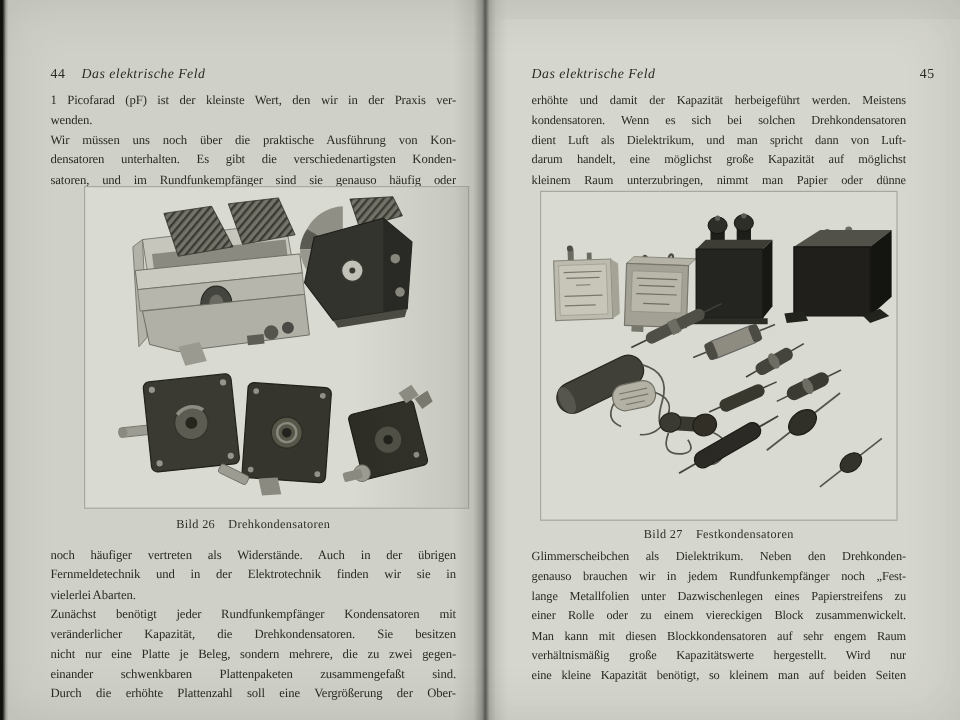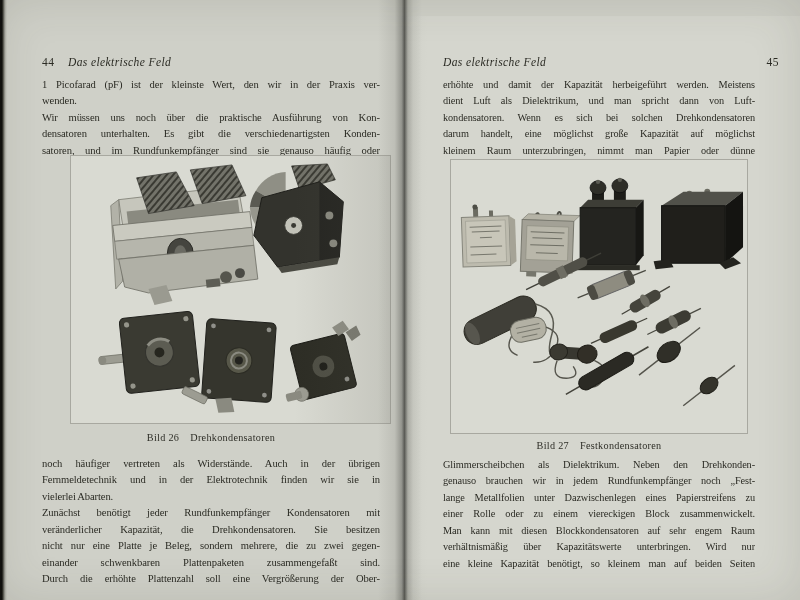--- a/index.html
+++ b/index.html
@@ -173,22 +173,22 @@
   </div>
 
   <div class="page page-right">
     <div class="running-head">
       <span class="runtitle">Das elektrische Feld</span>
       <span class="pageno pageno-right">45</span>
     </div>
 
     <div class="textblock" id="block-right-top">
         <div class="line">erhöhte und damit der Kapazität herbeigeführt werden. Meistens</div>
+        <div class="line">kondensatoren. Wenn es sich bei solchen Drehkondensatoren</div>
         <div class="line">dient Luft als Dielektrikum, und man spricht dann von Luft-</div>
-        <div class="line">kondensatoren. Wenn es sich bei solchen Drehkondensatoren</div>
         <div class="line">darum handelt, eine möglichst große Kapazität auf möglichst</div>
         <div class="line">kleinem Raum unterzubringen, nimmt man Papier oder dünne</div>
       </div>
 
     <div class="photo" id="photo-27">
       <svg viewBox="0 0 298 275" preserveAspectRatio="none">
 
         <g transform="translate(8,46) rotate(-2)">
           <rect x="14" y="2" width="5" height="12" fill="#6b6b61"></rect>
             <circle cx="16" cy="2" r="2.5" fill="#4e4e46"></circle>
@@ -304,21 +304,21 @@
     <div class="figcaption" id="caption-27">
       <span>Bild 27</span><span class="cap-title">Festkondensatoren</span>
     </div>
 
     <div class="textblock" id="block-right-bottom">
         <div class="line">Glimmerscheibchen als Dielektrikum. Neben den Drehkonden-</div>
         <div class="line">genauso brauchen wir in jedem Rundfunkempfänger noch „Fest-</div>
         <div class="line">lange Metallfolien unter Dazwischenlegen eines Papierstreifens zu</div>
         <div class="line">einer Rolle oder zu einem viereckigen Block zusammenwickelt.</div>
         <div class="line">Man kann mit diesen Blockkondensatoren auf sehr engem Raum</div>
-        <div class="line">verhältnismäßig über Kapazitätswerte unterbringen. Wird nur</div>
+        <div class="line">verhältnismäßig große Kapazitätswerte hergestellt. Wird nur</div>
         <div class="line">eine kleine Kapazität benötigt, so kleinem man auf beiden Seiten</div>
       </div>
   </div>
 
   <div class="gutter"></div>
   <div class="edge-left"></div>
   <div class="vignette"></div>
 </div>
 
 </body></html>

